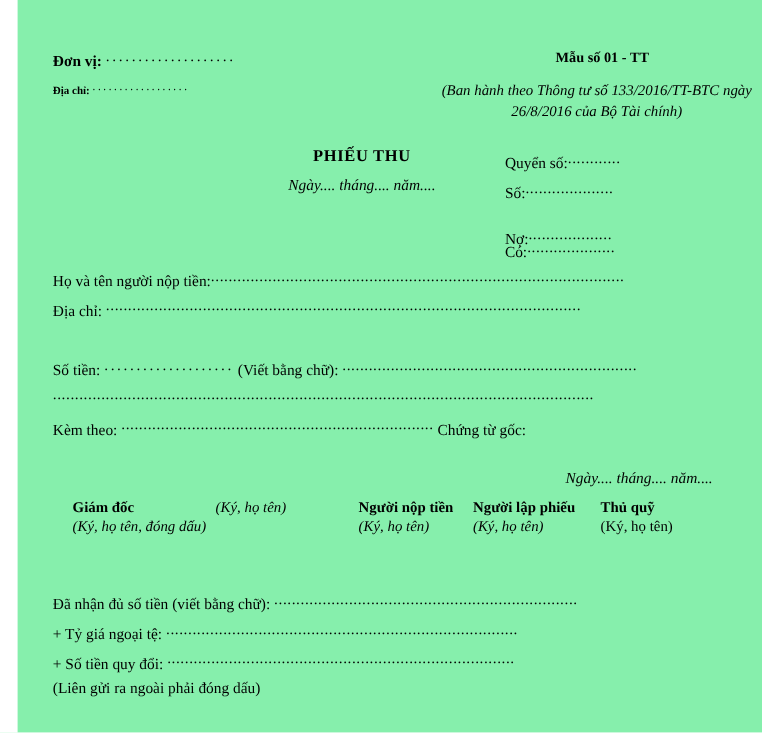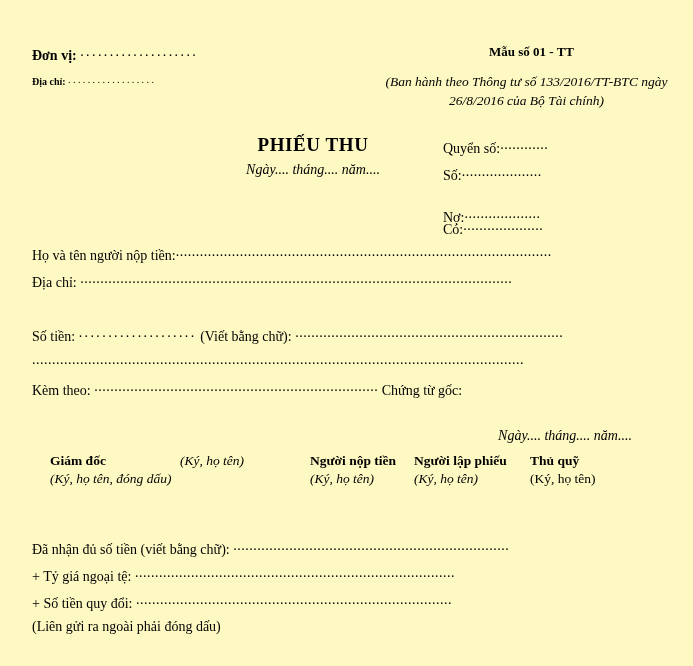--- a/index.html
+++ b/index.html
@@ -11,21 +11,22 @@
     width: 693px;
     height: 666px;
     position: relative;
     font-family: "Liberation Serif", "DejaVu Serif", serif;
     color: #000000;
     overflow: hidden;
   }
   .page {
     position: absolute;
     inset: 0;
-    background: #fef9c3;
+    background: #86efac;
+    margin-left: 16px;
   }
 
   
   .abs { position: absolute; white-space: nowrap; }
   .b  { font-weight: bold; }
   .i  { font-style: italic; }
   .center { text-align: center; }
 
   
   .dots {
@@ -38,21 +39,21 @@
   .dots-wide { letter-spacing: 2.4px; }
 
   
   #unit-line   { left: 32px;  top: 44px;  font-size: 14px; }
   #addr-line   { left: 32px;  top: 74px;  font-size: 10px; }
 
   #form-code   { left: 370px; top: 44px;  width: 323px; font-size: 13px; }
   #form-issue  { left: 360px; top: 72px;  width: 333px; font-size: 13.5px; line-height: 19px; white-space: normal; }
 
   
-  #doc-title   { left: 213px; top: 134px; width: 200px; font-size: 19px; letter-spacing: 0.6px; }
+  #doc-title   { left: 213px; top: 134px; width: 200px; font-size: 15px; letter-spacing: 0.6px; }
   #doc-date    { left: 203px; top: 162px; width: 220px; font-size: 14px; }
 
   
   .meta { left: 443px; font-size: 14px; }
   #meta-quyenso { top: 137px; }
   #meta-so      { top: 164px; }
   #meta-no      { top: 206px; }
   #meta-co      { top: 218px; }
 
   

